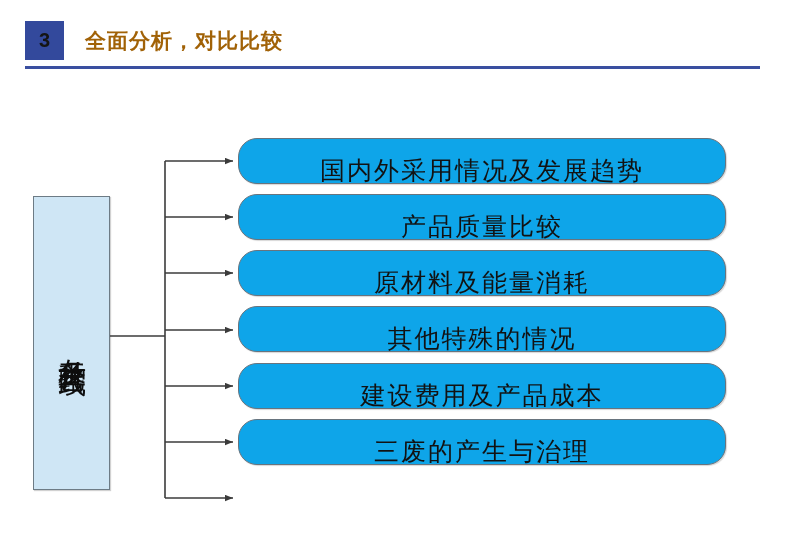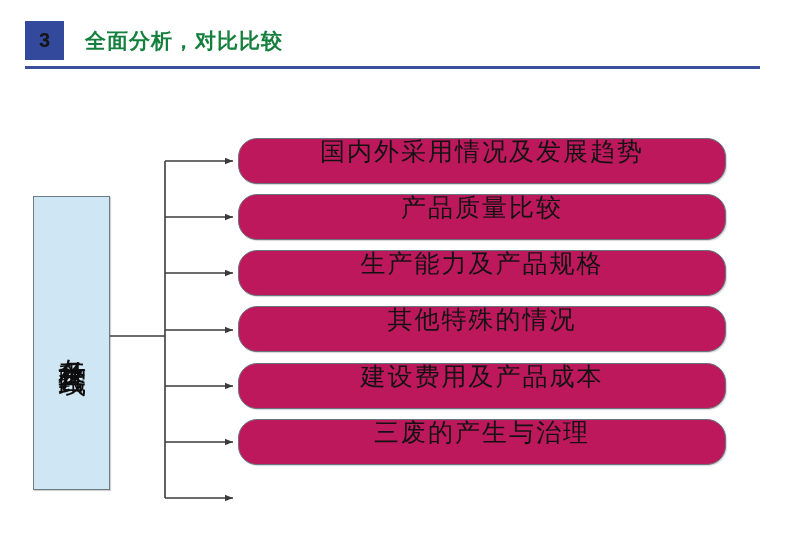--- a/index.html
+++ b/index.html
@@ -39,21 +39,21 @@
   }
   #header-title {
     position: absolute;
     left: 85px;
     top: 22px;
     height: 38px;
     display: flex;
     align-items: center;
     font-size: 21px;
     font-weight: bold;
-    color: #15803d;
+    color: #a16207;
     letter-spacing: 1px;
     font-family: "DejaVu Sans", "Liberation Sans", sans-serif;
     white-space: nowrap;
   }
   #header-rule {
     position: absolute;
     left: 25px;
     top: 66px;
     width: 735px;
     height: 3px;
@@ -103,27 +103,27 @@
     height: 475px;
     pointer-events: none;
   }
 
   
   .leaf-box {
     position: absolute;
     left: 238px;
     width: 488px;
     height: 46px;
-    background: #be185d;
+    background: #0ea5e9;
     border: 1.5px solid #68747e;
     border-radius: 19px;
     box-sizing: border-box;
     box-shadow: 1px 1px 1px rgba(0,0,0,0.16);
     display: flex;
-    align-items: flex-start;
+    align-items: flex-end;
     justify-content: center;
   }
   .leaf-label {
     font-family: "DejaVu Serif", "Liberation Serif", serif;
     font-size: 25px;
     color: #121212;
     letter-spacing: 2px;
     white-space: nowrap;
     line-height: 1;
   }
@@ -163,21 +163,21 @@
     <path d="M165,418 L233,418" stroke="#3b3b3b" stroke-width="1.6" fill="none" marker-end="url(#arrow)"></path>
   </svg>
 
   <div class="leaf-box" style="top:58px">
     <span class="leaf-label">国内外采用情况及发展趋势</span>
   </div>
   <div class="leaf-box" style="top:114px">
     <span class="leaf-label">产品质量比较</span>
   </div>
   <div class="leaf-box" style="top:170px">
-    <span class="leaf-label">生产能力及产品规格</span>
+    <span class="leaf-label">原材料及能量消耗</span>
   </div>
   <div class="leaf-box" style="top:226px">
     <span class="leaf-label">其他特殊的情况</span>
   </div>
   <div class="leaf-box" style="top:283px">
     <span class="leaf-label">建设费用及产品成本</span>
   </div>
   <div class="leaf-box" style="top:339px">
     <span class="leaf-label">三废的产生与治理</span>
   </div>

